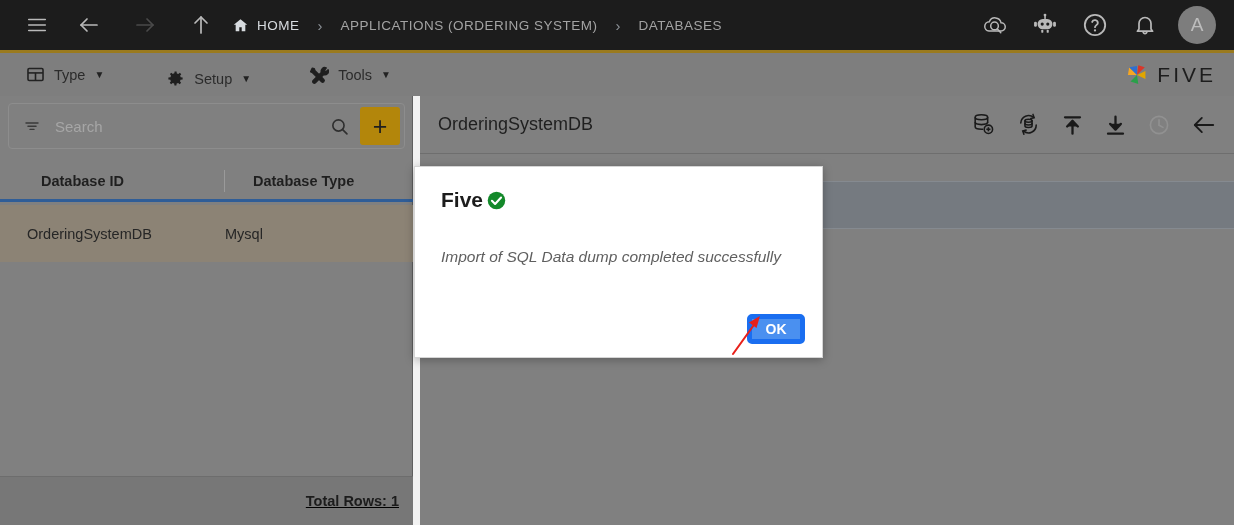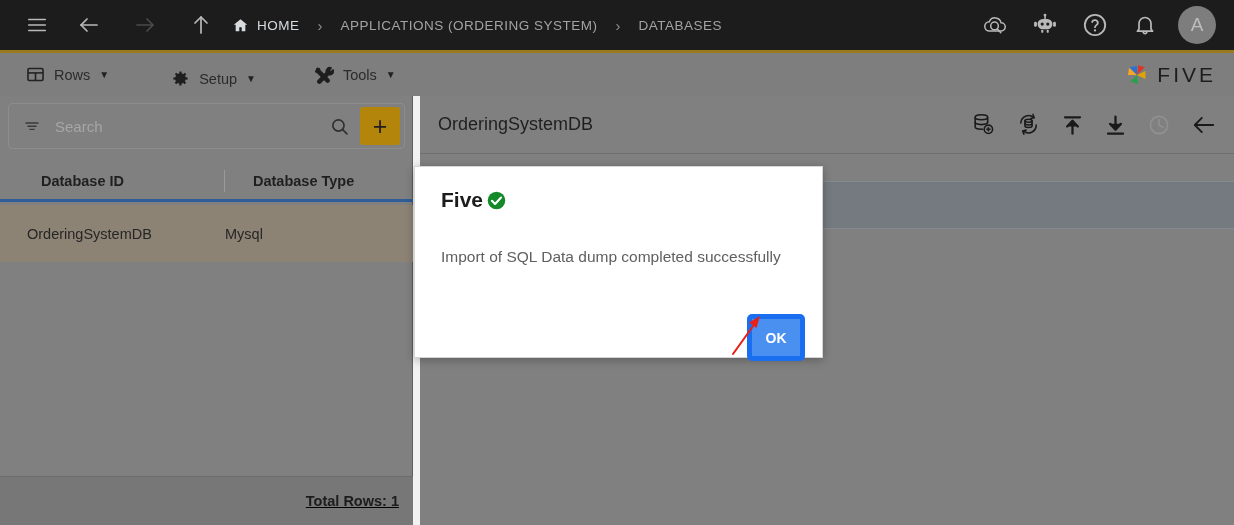--- a/index.html
+++ b/index.html
@@ -128,24 +128,24 @@
     background: #ffffff; border: 1px solid #d5d5d5;
     box-shadow: 0 2px 9px rgba(0,0,0,.28);
   }
   .modal-title {
     position: absolute; left: 26px; top: 21px;
     display: flex; align-items: center; gap: 3px;
     font-size: 21px; font-weight: bold; color: #1c1c1c;
   }
   .modal-msg {
     position: absolute; left: 26px; top: 80px; width: 360px;
-    font-size: 15.5px; color: #5f5f5f; line-height: 1.35;
+    font-size: 15.5px; color: #5f5f5f; line-height: 1.35; font-style: italic;
   }
   .ok-btn {
-    position: absolute; left: 332px; top: 147px; width: 58px; height: 47px;
+    position: absolute; left: 332px; top: 147px; width: 58px; height: 30px;
     background: #4a90f0; border: 5px solid #1a6ef0; border-radius: 5px;
     color: #ffffff; font-family: "Liberation Sans", sans-serif;
     font-size: 14px; font-weight: bold; cursor: pointer; padding: 0;
     display: flex; align-items: center; justify-content: center;
   }
   .annot { position: absolute; left: 0; top: 0; width: 1234px; height: 525px; pointer-events: none; }
 </style>
 </head>
 <body>
 
@@ -239,21 +239,21 @@
 
   <div class="menubar">
     <div class="menu-item m1">
       <span style="display:flex;">
         <svg width="19" height="19" viewBox="0 0 24 24" fill="none" stroke="#222" stroke-width="2">
           <rect x="2.5" y="4.5" width="19" height="15" rx="1.6"></rect>
           <line x1="2.5" y1="10" x2="21.5" y2="10"></line>
           <line x1="12" y1="10" x2="12" y2="19.5"></line>
         </svg>
       </span>
-      <span>Rows</span>
+      <span>Type</span>
       <span class="caret">▼</span>
     </div>
     <div class="menu-item m2">
       <span style="display:flex;">
         <svg width="19" height="19" viewBox="0 0 24 24" fill="#1f1f1f">
           <path d="M12 8.3a3.7 3.7 0 1 0 0 7.4 3.7 3.7 0 0 0 0-7.4zm9 4.9v-2.4l-2.45-.4a6.9 6.9 0 0 0-.76-1.83l1.45-2-1.7-1.7-2 1.45a6.9 6.9 0 0 0-1.84-.76L13.3 3h-2.4l-.4 2.46a6.9 6.9 0 0 0-1.84.76l-2-1.45-1.7 1.7 1.45 2a6.9 6.9 0 0 0-.76 1.83L3 10.8v2.4l2.45.4c.17.65.43 1.26.76 1.83l-1.45 2 1.7 1.7 2-1.45c.57.33 1.19.59 1.84.76l.4 2.46h2.4l.4-2.46a6.9 6.9 0 0 0 1.84-.76l2 1.45 1.7-1.7-1.45-2c.33-.57.59-1.18.76-1.83z"></path>
         </svg>
       </span>
       <span>Setup</span>
       <span class="caret">▼</span>

